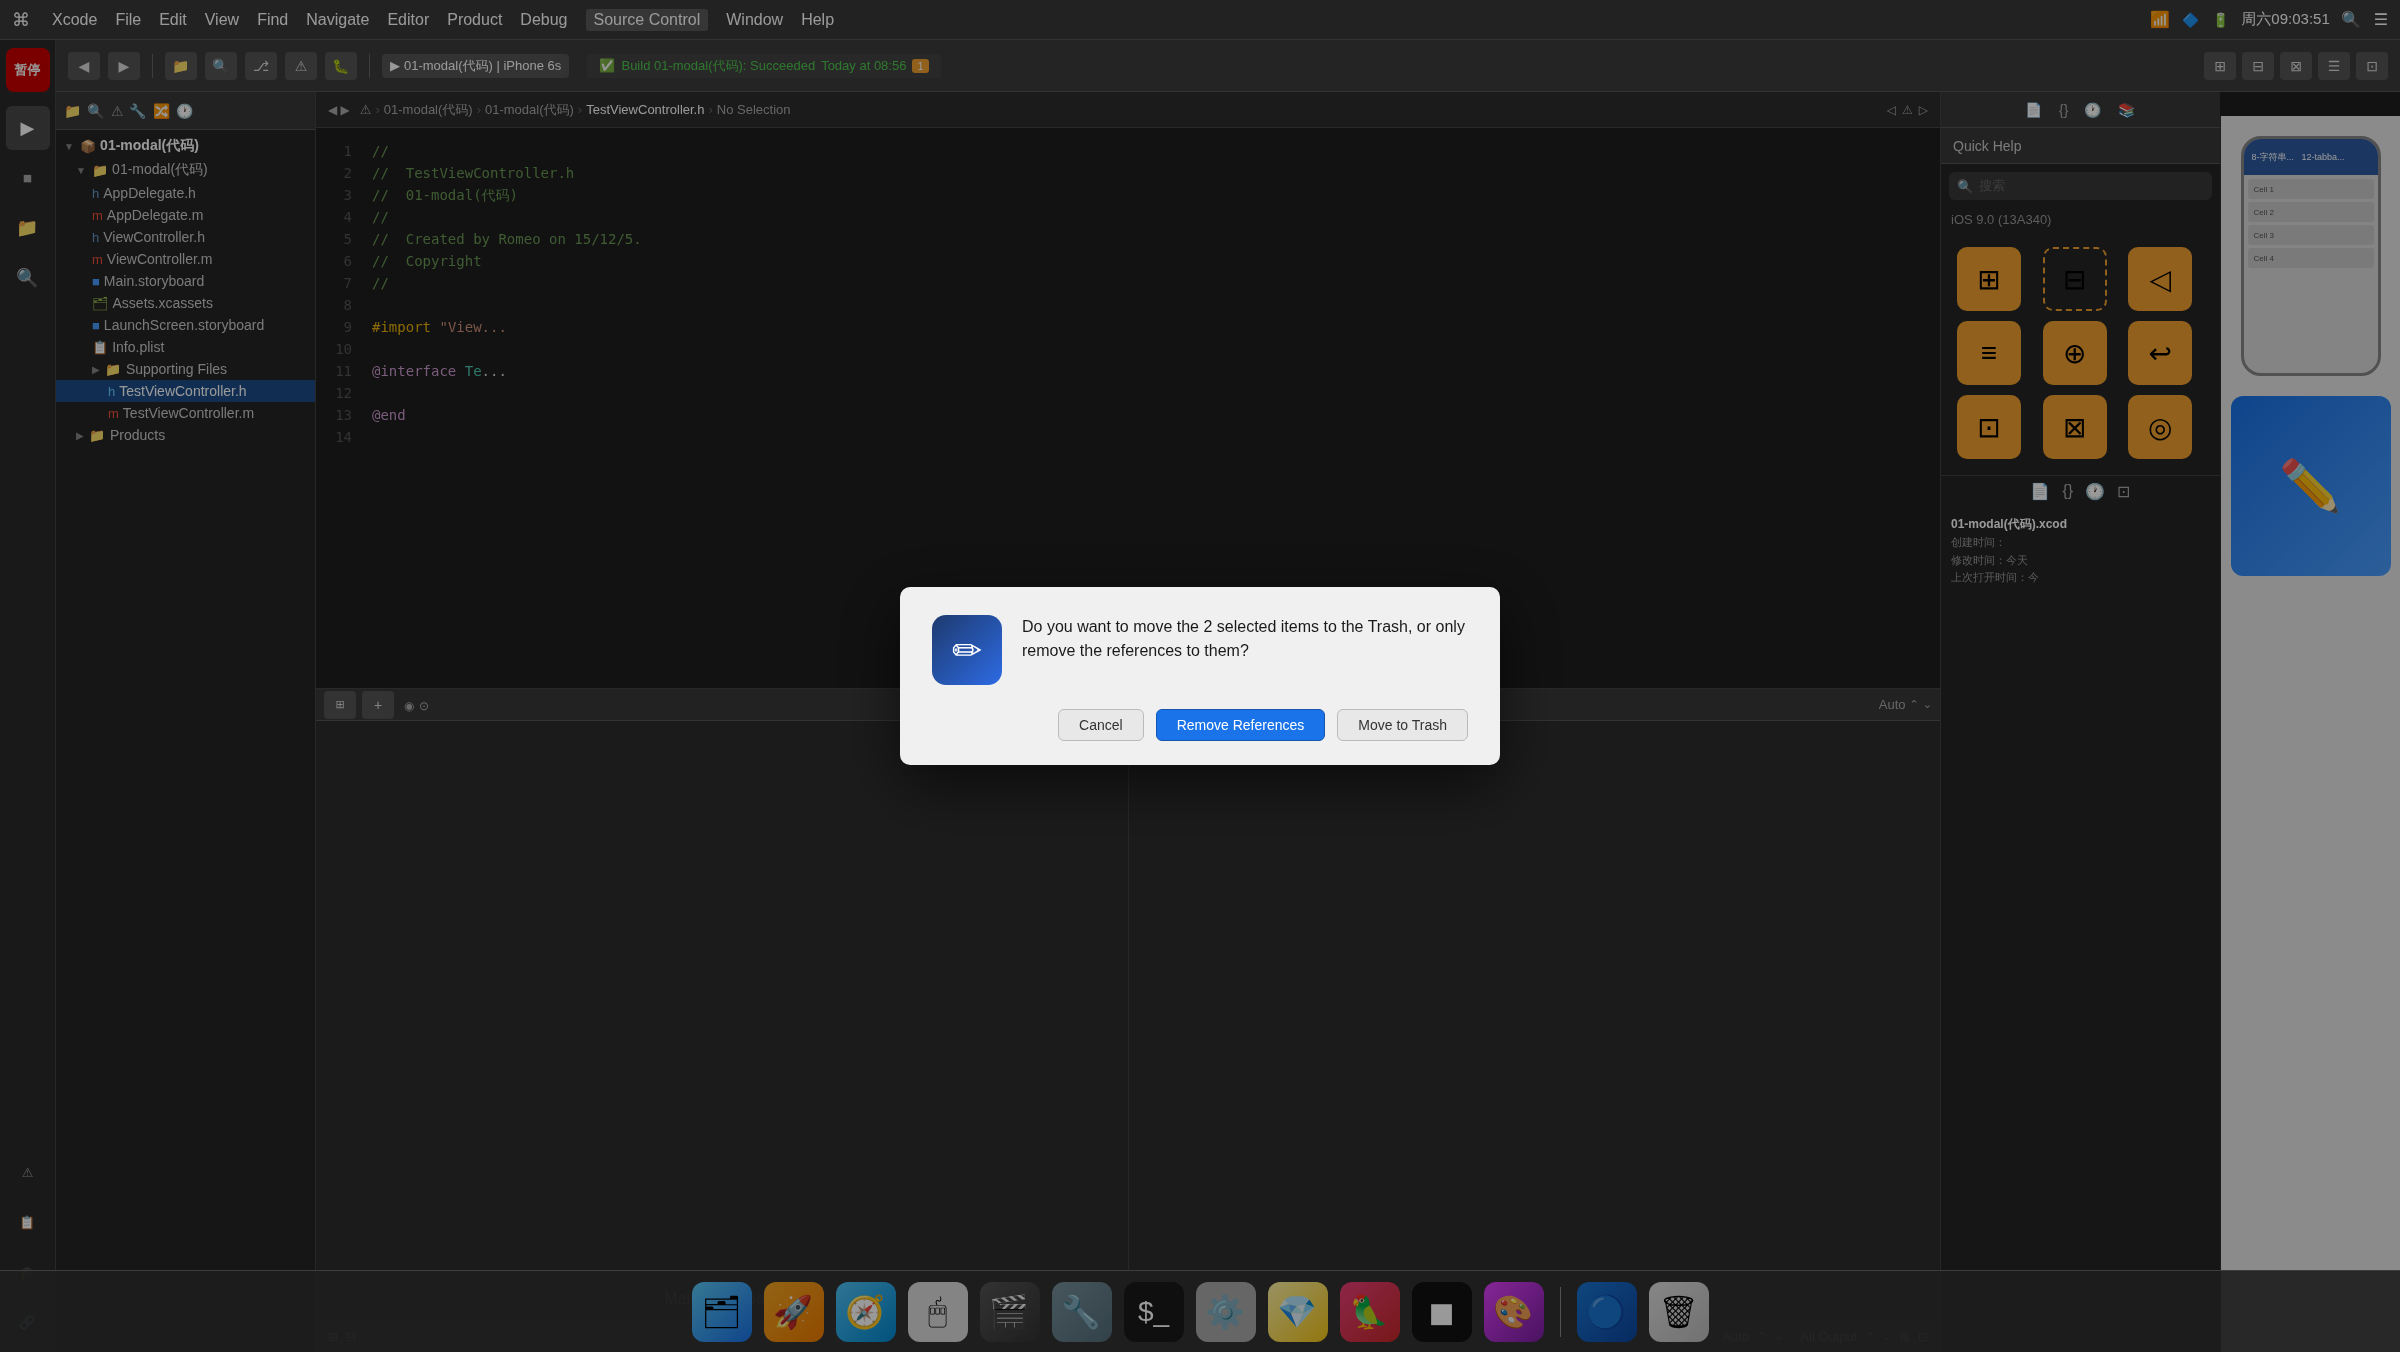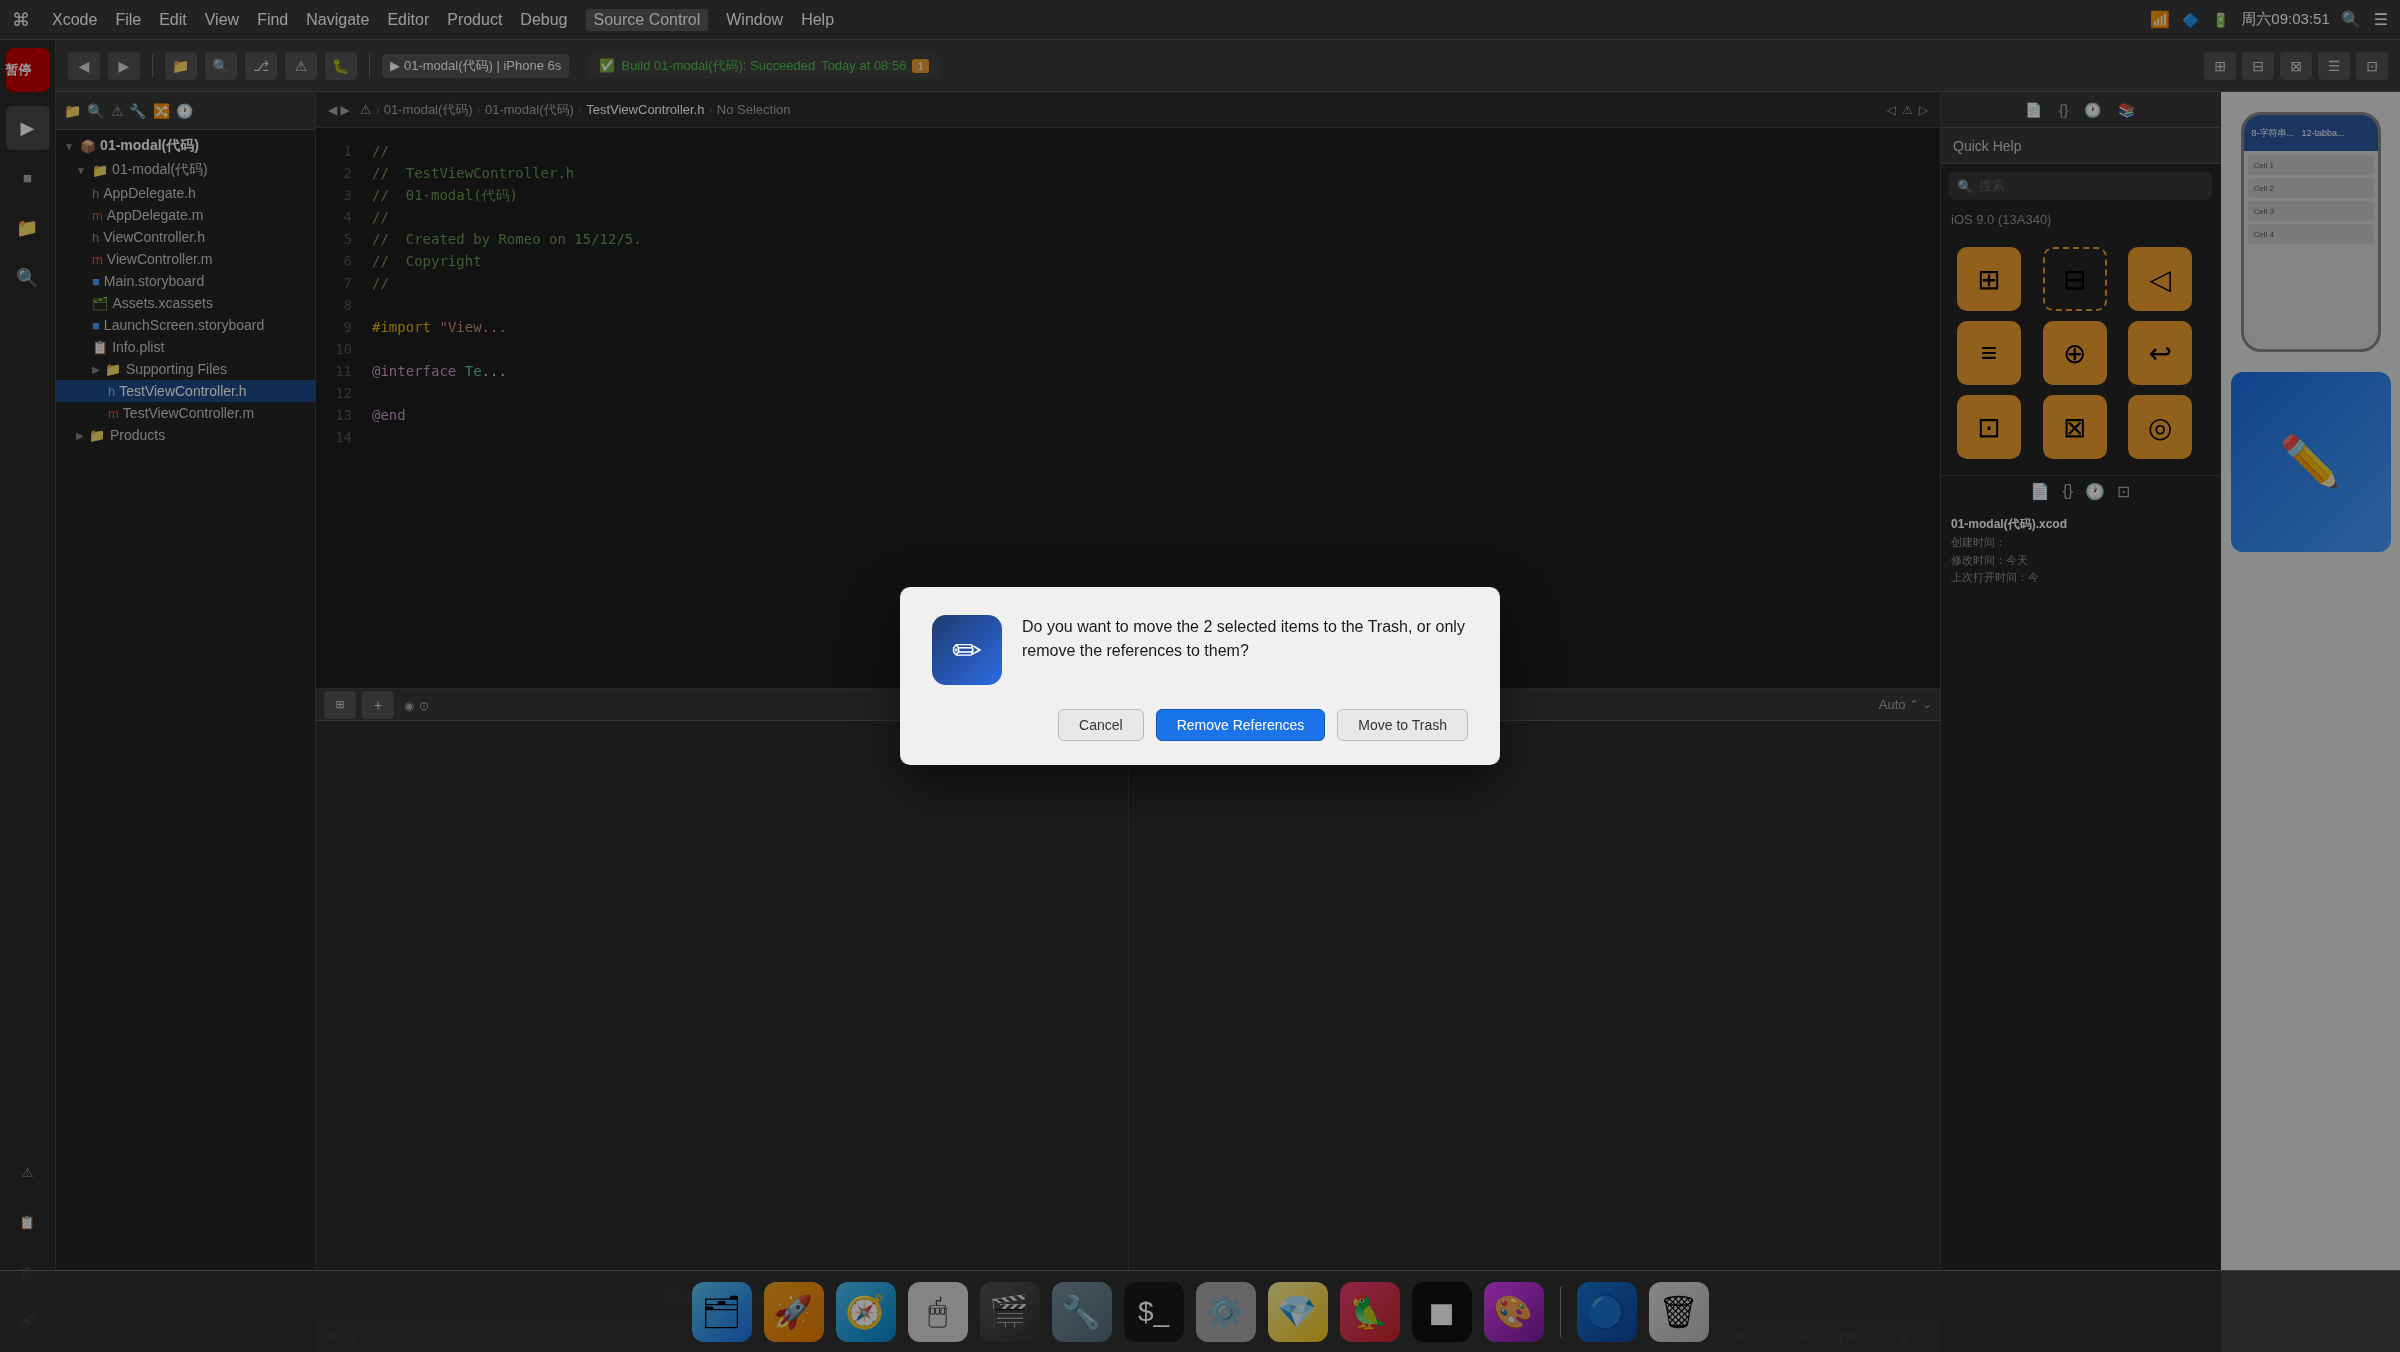--- a/index.html
+++ b/index.html
@@ -88,20 +88,21 @@
       background: #4a4a4a;
       color: #fff;
     }
     .stop-badge {
       width: 44px;
       height: 44px;
       background: #cc0000;
       border-radius: 8px;
       display: flex;
       align-items: center;
+      justify-content: center;
       color: white;
       font-size: 13px;
       font-weight: bold;
       margin-bottom: 8px;
     }
 
     
     .toolbar {
       height: 52px;
       background: #3c3c3c;
@@ -451,20 +452,21 @@
     }
 
     .right-far-panel {
       width: 180px;
       background: #0c4a6e;
       border-left: 1px solid #333;
       display: flex;
       flex-direction: column;
       flex-shrink: 0;
       overflow: hidden;
+      margin-top: 24px;
     }
 
     .ios-sim-container {
       flex: 1;
       background: #e8e8e8;
       position: relative;
       overflow: hidden;
     }
     .ios-phone {
       width: 140px;

